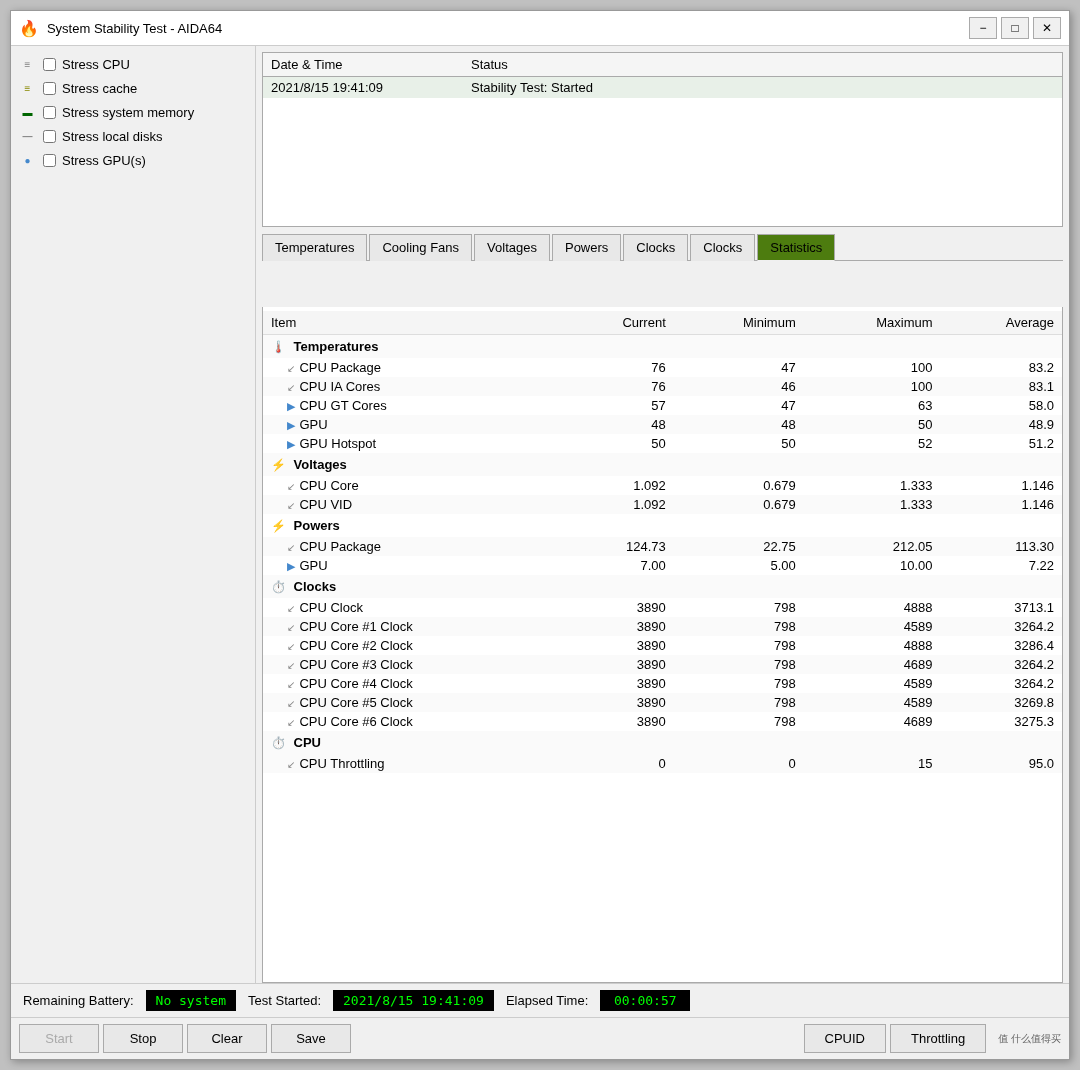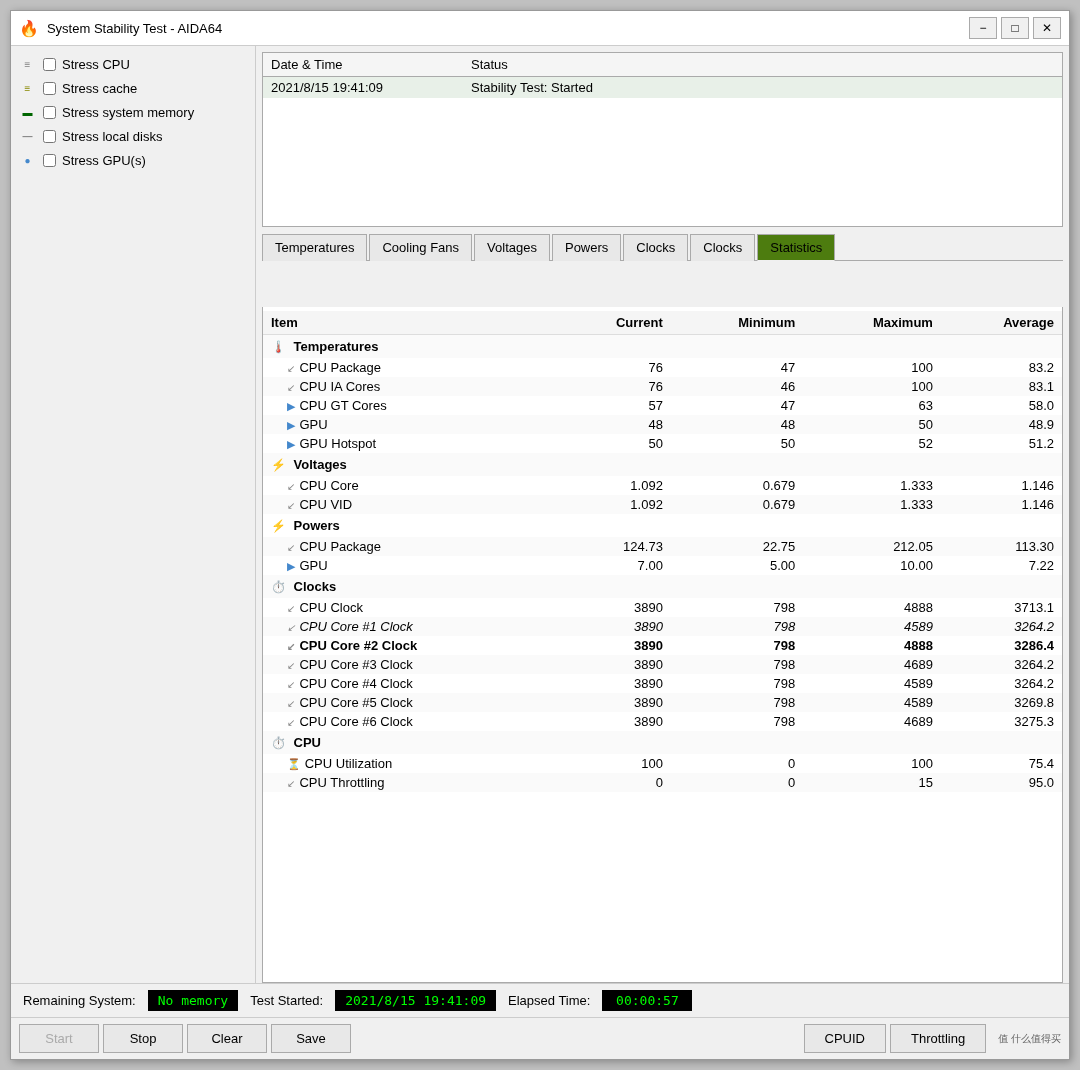--- a/index.html
+++ b/index.html
@@ -172,21 +172,21 @@
       overflow-y: auto;
       padding: 4px 0;
     }
     .stats-table {
       width: 100%;
       border-collapse: collapse;
     }
     .stats-table th {
       text-align: left;
       padding: 4px 8px;
-      font-weight: 700;
+      font-weight: 400;
       border-bottom: 1px solid #ddd;
       background: #f5f5f5;
     }
     .stats-table th.num { text-align: right; }
     .stats-table td {
       padding: 2px 8px;
       font-size: 13px;
     }
     .stats-table td.num { text-align: right; }
     .stats-table tr:nth-child(even) { background: #fafafa; }
@@ -414,28 +414,28 @@
                 <tr class="section-header" style="background: rgb(250, 250, 250);">
                   <td colspan="5"><span class="section-icon" style="font-size: 12px;">⏱️</span> Clocks</td>
                 </tr>
                 <tr style="background: white;">
                   <td class="indented"><span style="margin-right: 4px; font-size: 10px; color: rgb(136, 136, 136);">↙</span>CPU Clock</td>
                   <td class="num">3890</td>
                   <td class="num">798</td>
                   <td class="num">4888</td>
                   <td class="num">3713.1</td>
                 </tr>
-                <tr style="background: rgb(250, 250, 250); font-style: italic;">
+                <tr style="background: rgb(250, 250, 250);">
                   <td class="indented"><span style="margin-right: 4px; font-size: 10px; color: rgb(136, 136, 136);">↙</span>CPU Core #1 Clock</td>
                   <td class="num">3890</td>
                   <td class="num">798</td>
                   <td class="num">4589</td>
                   <td class="num">3264.2</td>
                 </tr>
-                <tr style="background: white; font-weight: bold;">
+                <tr style="background: white;">
                   <td class="indented"><span style="margin-right: 4px; font-size: 10px; color: rgb(136, 136, 136);">↙</span>CPU Core #2 Clock</td>
                   <td class="num">3890</td>
                   <td class="num">798</td>
                   <td class="num">4888</td>
                   <td class="num">3286.4</td>
                 </tr>
                 <tr style="background: rgb(250, 250, 250);">
                   <td class="indented"><span style="margin-right: 4px; font-size: 10px; color: rgb(136, 136, 136);">↙</span>CPU Core #3 Clock</td>
                   <td class="num">3890</td>
                   <td class="num">798</td>
@@ -458,45 +458,38 @@
                 </tr>
                 <tr style="background: white;">
                   <td class="indented"><span style="margin-right: 4px; font-size: 10px; color: rgb(136, 136, 136);">↙</span>CPU Core #6 Clock</td>
                   <td class="num">3890</td>
                   <td class="num">798</td>
                   <td class="num">4689</td>
                   <td class="num">3275.3</td>
                 </tr>
                 <tr class="section-header" style="background: rgb(250, 250, 250);">
                   <td colspan="5"><span class="section-icon" style="font-size: 12px;">⏱️</span> CPU</td>
-                </tr>
-                <tr style="background: white;">
-                  <td class="indented"><span style="margin-right: 4px; font-size: 11px;">⏳</span>CPU Utilization</td>
-                  <td class="num">100</td>
-                  <td class="num">0</td>
-                  <td class="num">100</td>
-                  <td class="num">75.4</td>
                 </tr>
                 <tr style="background: rgb(250, 250, 250);">
                   <td class="indented"><span style="margin-right: 4px; font-size: 10px; color: rgb(136, 136, 136);">↙</span>CPU Throttling</td>
                   <td class="num">0</td>
                   <td class="num">0</td>
                   <td class="num">15</td>
                   <td class="num">95.0</td>
                 </tr>
               </tbody>
           </table>
         </div>
       </div>
     </div>
   </div>
 
   <div class="status-bar">
-    <span class="status-label">Remaining System:</span>
-    <span class="status-value">No memory</span>
+    <span class="status-label">Remaining Battery:</span>
+    <span class="status-value">No system</span>
     <span class="status-label">Test Started:</span>
     <span class="status-value">2021/8/15 19:41:09</span>
     <span class="status-label">Elapsed Time:</span>
     <span class="status-value">00:00:57</span>
   </div>
 
   <div class="toolbar">
     <button class="toolbar-btn" disabled="">Start</button>
     <button class="toolbar-btn">Stop</button>
     <button class="toolbar-btn">Clear</button>

